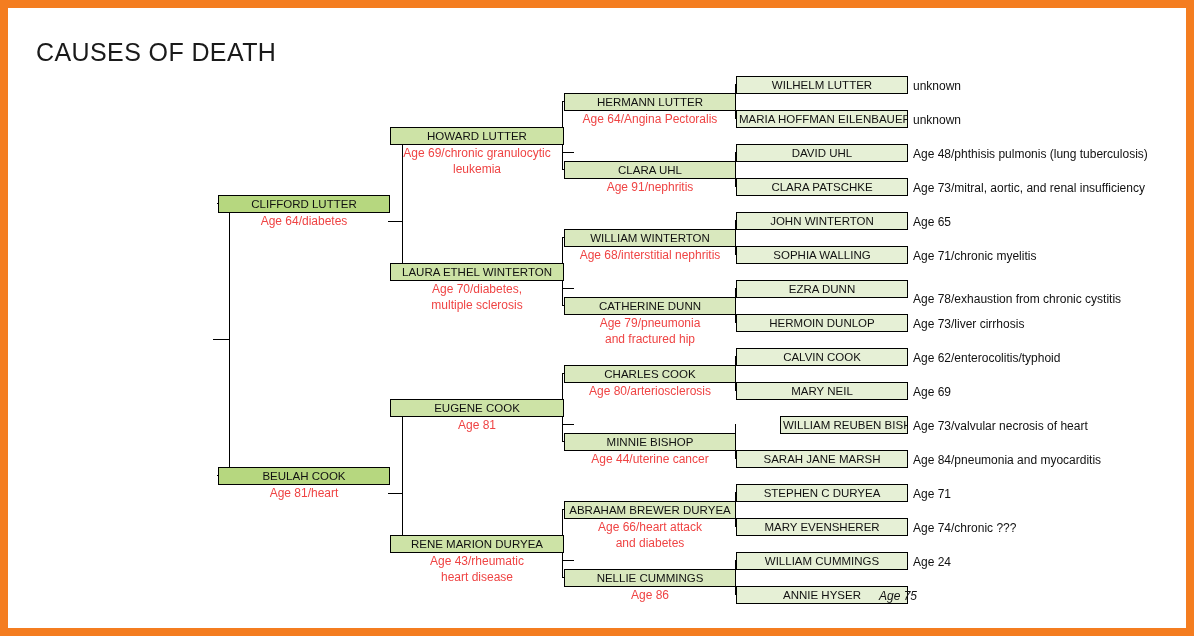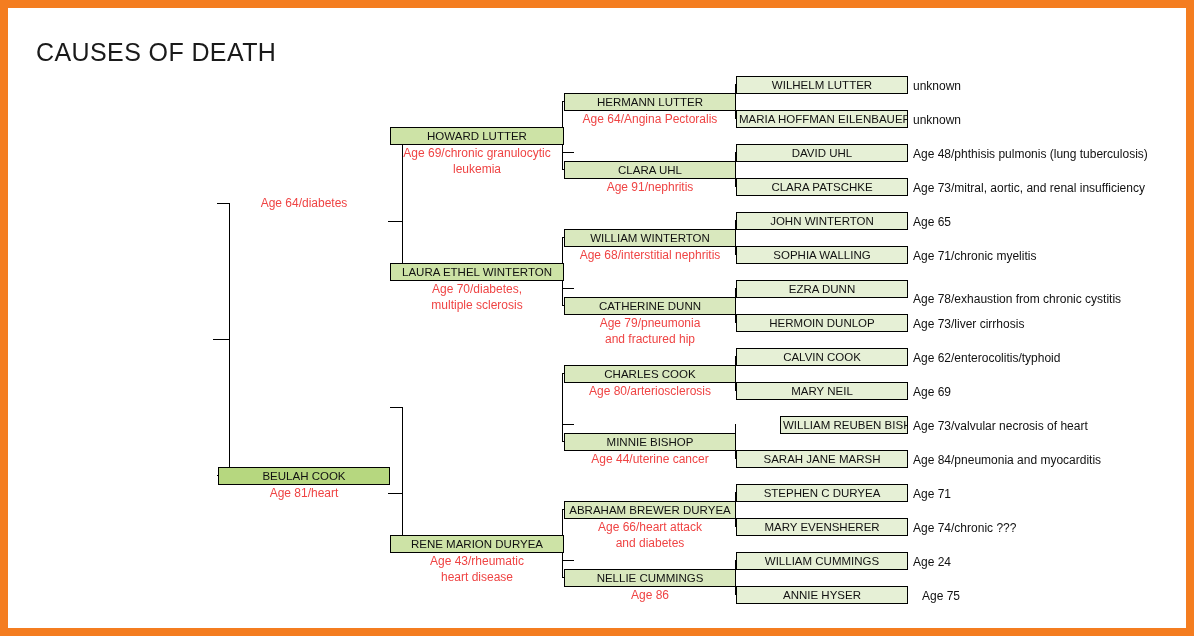--- a/index.html
+++ b/index.html
@@ -123,37 +123,42 @@
     <div class="ln lnv" style="left:727px;top:144px;height:35px;"></div>
     <div class="ln lnv" style="left:727px;top:212px;height:35px;"></div>
     <div class="ln lnv" style="left:727px;top:280px;height:35px;"></div>
     <div class="ln lnv" style="left:727px;top:348px;height:35px;"></div>
     <div class="ln lnv" style="left:727px;top:416px;height:35px;"></div>
     <div class="ln lnv" style="left:727px;top:484px;height:35px;"></div>
     <div class="ln lnv" style="left:727px;top:552px;height:35px;"></div>
 
 
     <div class="node g2" style="left:210px;top:187px;width:172px;">
+      <div class="hdr">CLIFFORD LUTTER</div>
       <div class="sub">Age 64/diabetes</div>
     </div>
     <div class="node g2" style="left:210px;top:459px;width:172px;">
       <div class="hdr">BEULAH COOK</div>
       <div class="sub">Age 81/heart</div>
     </div>
 
     <div class="node g3" style="left:382px;top:119px;width:174px;">
       <div class="hdr">HOWARD LUTTER</div>
       <div class="sub">Age 69/chronic granulocytic
 leukemia</div>
     </div>
     <div class="node g3" style="left:382px;top:255px;width:174px;">
       <div class="hdr">LAURA ETHEL WINTERTON</div>
       <div class="sub">Age 70/diabetes,
 multiple sclerosis</div>
     </div>
+    <div class="node g3" style="left:382px;top:391px;width:174px;">
+      <div class="hdr">EUGENE COOK</div>
+      <div class="sub">Age 81</div>
+    </div>
     <div class="node g3" style="left:382px;top:527px;width:174px;">
       <div class="hdr">RENE MARION DURYEA</div>
       <div class="sub">Age 43/rheumatic
 heart disease</div>
     </div>
 
     <div class="node g4" style="left:556px;top:85px;width:172px;">
       <div class="hdr">HERMANN LUTTER</div>
       <div class="sub">Age 64/Angina Pectoralis</div>
     </div>
@@ -259,16 +264,16 @@
     <div class="cause" style="left:905px;top:513px;">Age 74/chronic ???</div>
 
     <div class="node g5" style="left:728px;top:544px;width:172px;">
       <div class="hdr">WILLIAM CUMMINGS</div>
     </div>
     <div class="cause" style="left:905px;top:547px;">Age 24</div>
 
     <div class="node g5" style="left:728px;top:578px;width:172px;">
       <div class="hdr">ANNIE HYSER</div>
     </div>
-    <div class="cause" style="left:914px;top:581px;">Age 75</div>
+    <div class="cause" style="left:871px;top:581px;font-style:italic;">Age 75</div>
 
   </div>
 </div>
 
 </body></html>

